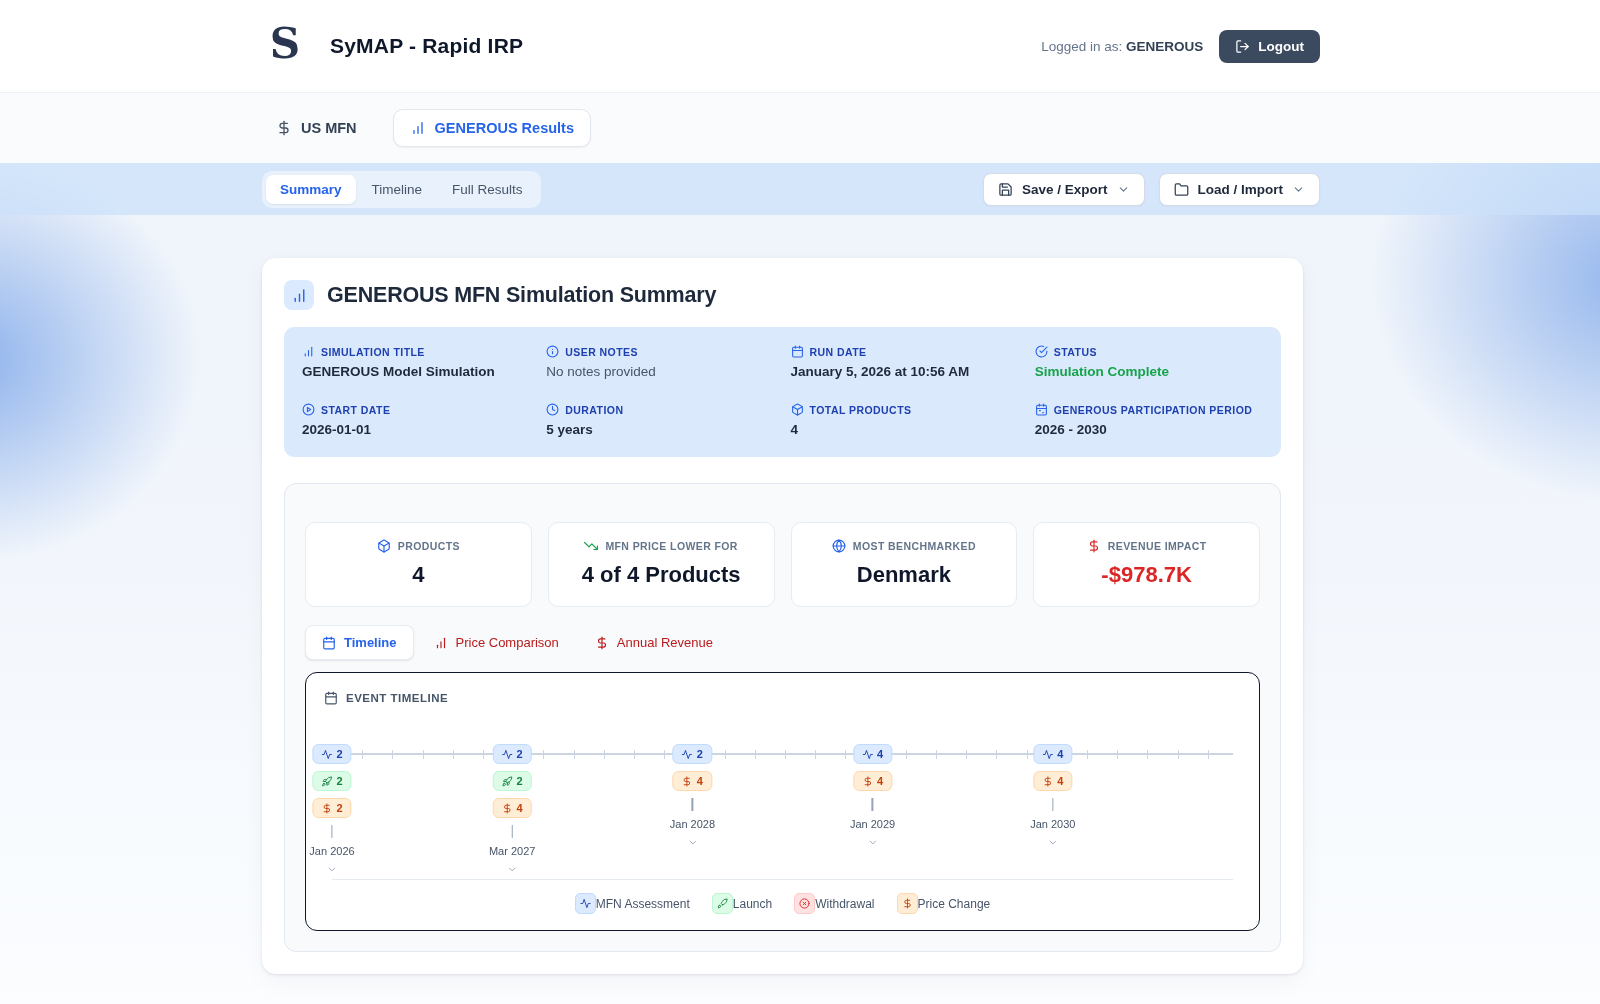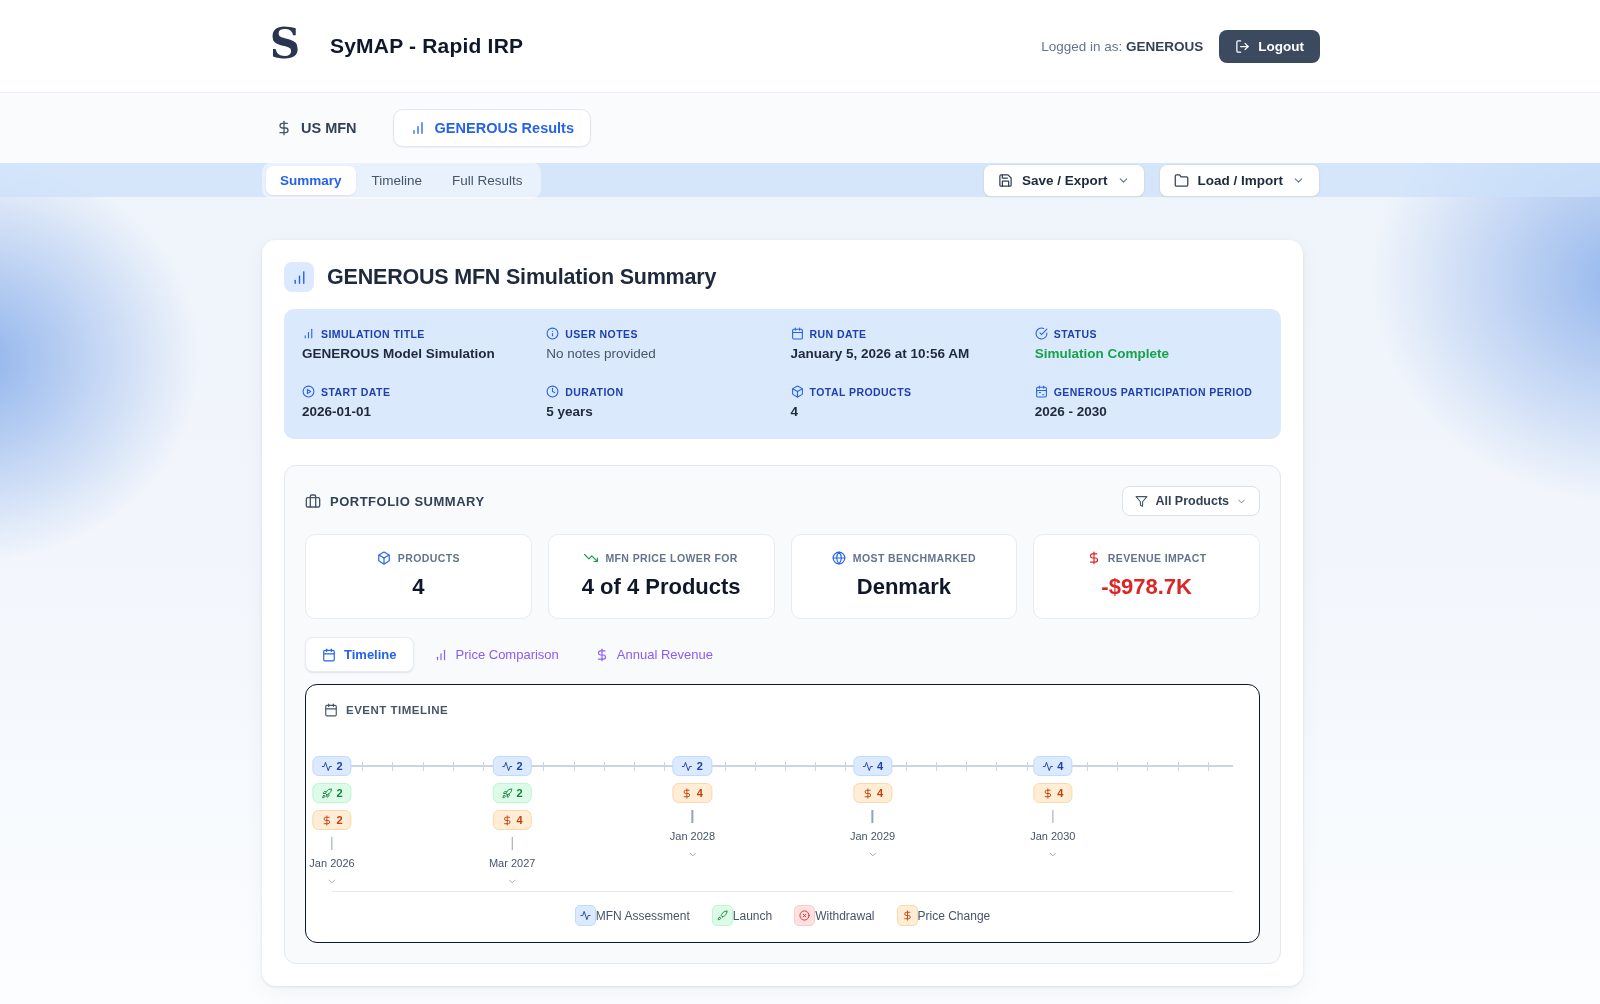--- a/index.html
+++ b/index.html
@@ -29,21 +29,21 @@
 
   
   .nav-row { background:#fafbfd; height:70px; display:flex; align-items:center; }
   .nav-inner { display:flex; align-items:center; gap:22px; }
   .nav-tab { display:flex; align-items:center; gap:9px; font-size:14.5px; font-weight:600; color:#334155; background:transparent; border:none; padding:10px 14px; cursor:pointer; font-family:inherit; }
   .nav-tab .svgi { font-size:16px; color:#475569; }
   .nav-tab.active { background:#ffffff; border:1px solid #e2e8f0; border-radius:10px; color:#2563eb; box-shadow:0 1px 2px rgba(15,23,42,.06); padding:10px 16px; }
   .nav-tab.active .svgi { color:#2563eb; }
 
   
-  .subnav { background:rgba(203,224,250,.72); height:34px; display:flex; align-items:center; }
+  .subnav { background:rgba(203,224,250,.72); height:52px; display:flex; align-items:center; }
   .subnav-inner { display:flex; align-items:center; justify-content:space-between; }
   .pill-group { display:flex; align-items:center; gap:2px; background:rgba(255,255,255,.45); border-radius:10px; padding:4px; }
   .pill { font-size:13.5px; font-weight:500; color:#475569; padding:7px 14px; border:none; background:transparent; border-radius:7px; cursor:pointer; font-family:inherit; }
   .pill.active { background:#ffffff; color:#2563eb; font-weight:700; box-shadow:0 1px 2px rgba(15,23,42,.08); }
   .subnav-actions { display:flex; align-items:center; gap:14px; }
   .action-btn { display:flex; align-items:center; gap:9px; background:#ffffff; border:1px solid #d4dce6; border-radius:8px; padding:8px 14px; font-size:13.5px; font-weight:600; color:#1e293b; cursor:pointer; font-family:inherit; box-shadow:0 1px 2px rgba(15,23,42,.04); }
   .action-btn .svgi { font-size:15px; color:#334155; }
   .action-btn .chev { font-size:13px; color:#64748b; }
 
   
@@ -75,21 +75,21 @@
   .stats { margin-top:18px; display:grid; grid-template-columns:repeat(4,1fr); gap:16px; }
   .stat { background:#ffffff; border:1px solid #e7ecf2; border-radius:10px; padding:16px 10px 18px; text-align:center; }
   .stat-label { display:flex; align-items:center; justify-content:center; gap:7px; }
   .stat-label .svgi { font-size:14px; }
   .stat-label span { font-size:10.5px; font-weight:700; letter-spacing:.4px; color:#64748b; text-transform:uppercase; }
   .stat-value { margin-top:9px; font-size:22px; font-weight:700; color:#0f172a; }
   .stat-value.red { color:#dc2626; }
   .ic-blue { color:#2563eb; } .ic-green { color:#16a34a; } .ic-red { color:#dc2626; }
 
   .view-tabs { margin-top:18px; display:flex; align-items:center; gap:4px; }
-  .vtab { display:flex; align-items:center; gap:8px; padding:9px 16px; font-size:13px; font-weight:500; color:#8b5cf6; border:none; background:transparent; border-radius:8px; cursor:pointer; font-family:inherit; }
+  .vtab { display:flex; align-items:center; gap:8px; padding:9px 16px; font-size:13px; font-weight:500; color:#b91c1c; border:none; background:transparent; border-radius:8px; cursor:pointer; font-family:inherit; }
   .vtab .svgi { font-size:14px; }
   .vtab.active { background:#ffffff; color:#2563eb; font-weight:700; box-shadow:0 1px 2px rgba(15,23,42,.10); border:1px solid #e8edf3; }
 
   
   .tl-card { margin-top:12px; background:#ffffff; border:1px solid #0f172a; border-radius:12px; padding:18px 18px 16px; }
   .tl-head { display:flex; align-items:center; gap:8px; color:#475569; }
   .tl-head .svgi { font-size:14px; }
   .tl-head span { font-size:11.5px; font-weight:700; letter-spacing:.5px; }
   .tl-body { position:relative; height:152px; margin-top:22px; }
   .tl-area { position:absolute; left:8px; right:8px; top:0; bottom:0; }
@@ -295,38 +295,20 @@
               <line x1="8" y1="14" x2="10" y2="14"></line>
               <line x1="14" y1="18" x2="16" y2="18"></line>
             </svg>
             <span>GENEROUS PARTICIPATION PERIOD</span>
           </div>
         <div class="info-value">2026 - 2030</div>
       </div>
     </div>
 
     <div class="portfolio">
-      <div class="portfolio-head">
-        <div class="ph-left">
-          <svg class="svgi" viewBox="0 0 24 24">
-              <rect x="2" y="7" width="20" height="14" rx="2"></rect>
-              <path d="M16 21V5a2 2 0 0 0-2-2h-4a2 2 0 0 0-2 2v16"></path>
-            </svg>
-          <span class="ph-title">PORTFOLIO SUMMARY</span>
-        </div>
-        <button class="filter-btn">
-          <svg class="svgi" viewBox="0 0 24 24">
-              <polygon points="22 3 2 3 10 12.46 10 19 14 21 14 12.46 22 3"></polygon>
-            </svg>
-          <span>All Products</span>
-          <svg class="svgi chev" viewBox="0 0 24 24">
-              <polyline points="6 9 12 15 18 9"></polyline>
-            </svg>
-        </button>
-      </div>
 
       <div class="stats">
         <div class="stat">
           <div class="stat-label">
               <svg class="svgi ic-blue" viewBox="0 0 24 24">
                 <path d="M21 16V8a2 2 0 0 0-1-1.73l-7-4a2 2 0 0 0-2 0l-7 4A2 2 0 0 0 3 8v8a2 2 0 0 0 1 1.73l7 4a2 2 0 0 0 2 0l7-4A2 2 0 0 0 21 16z"></path>
                 <polyline points="3.27 6.96 12 12.01 20.73 6.96"></polyline>
                 <line x1="12" y1="22.08" x2="12" y2="12"></line>
               </svg>
               <span>PRODUCTS</span>

